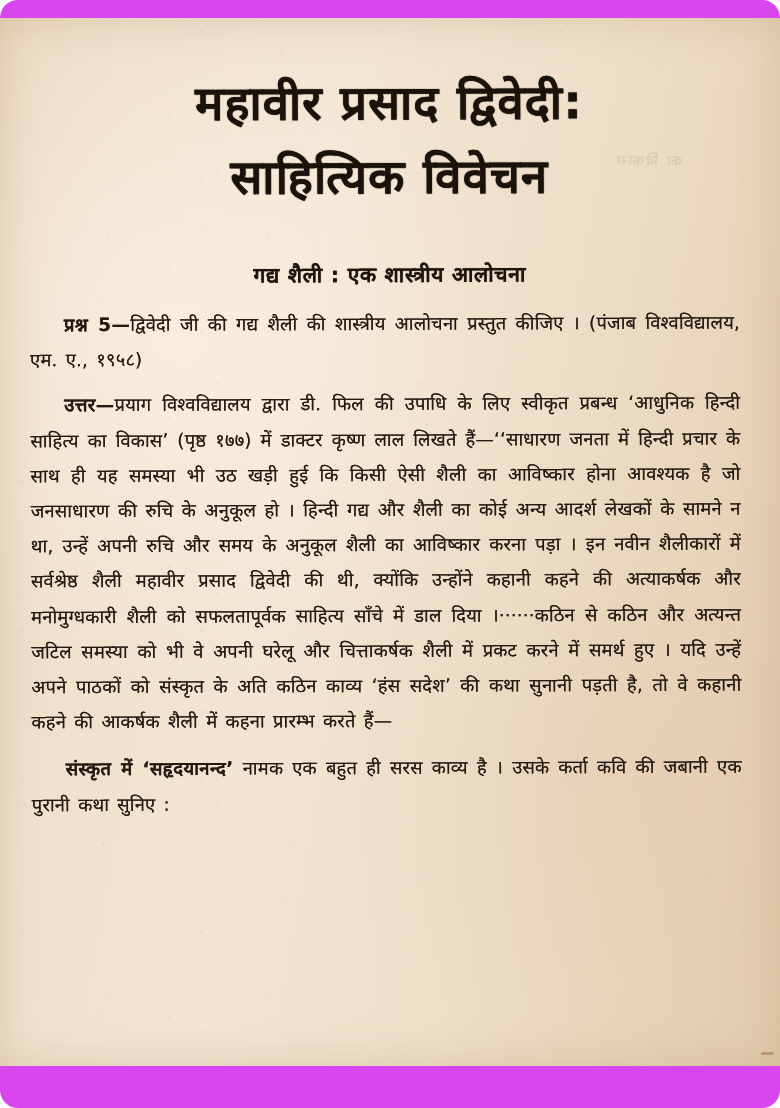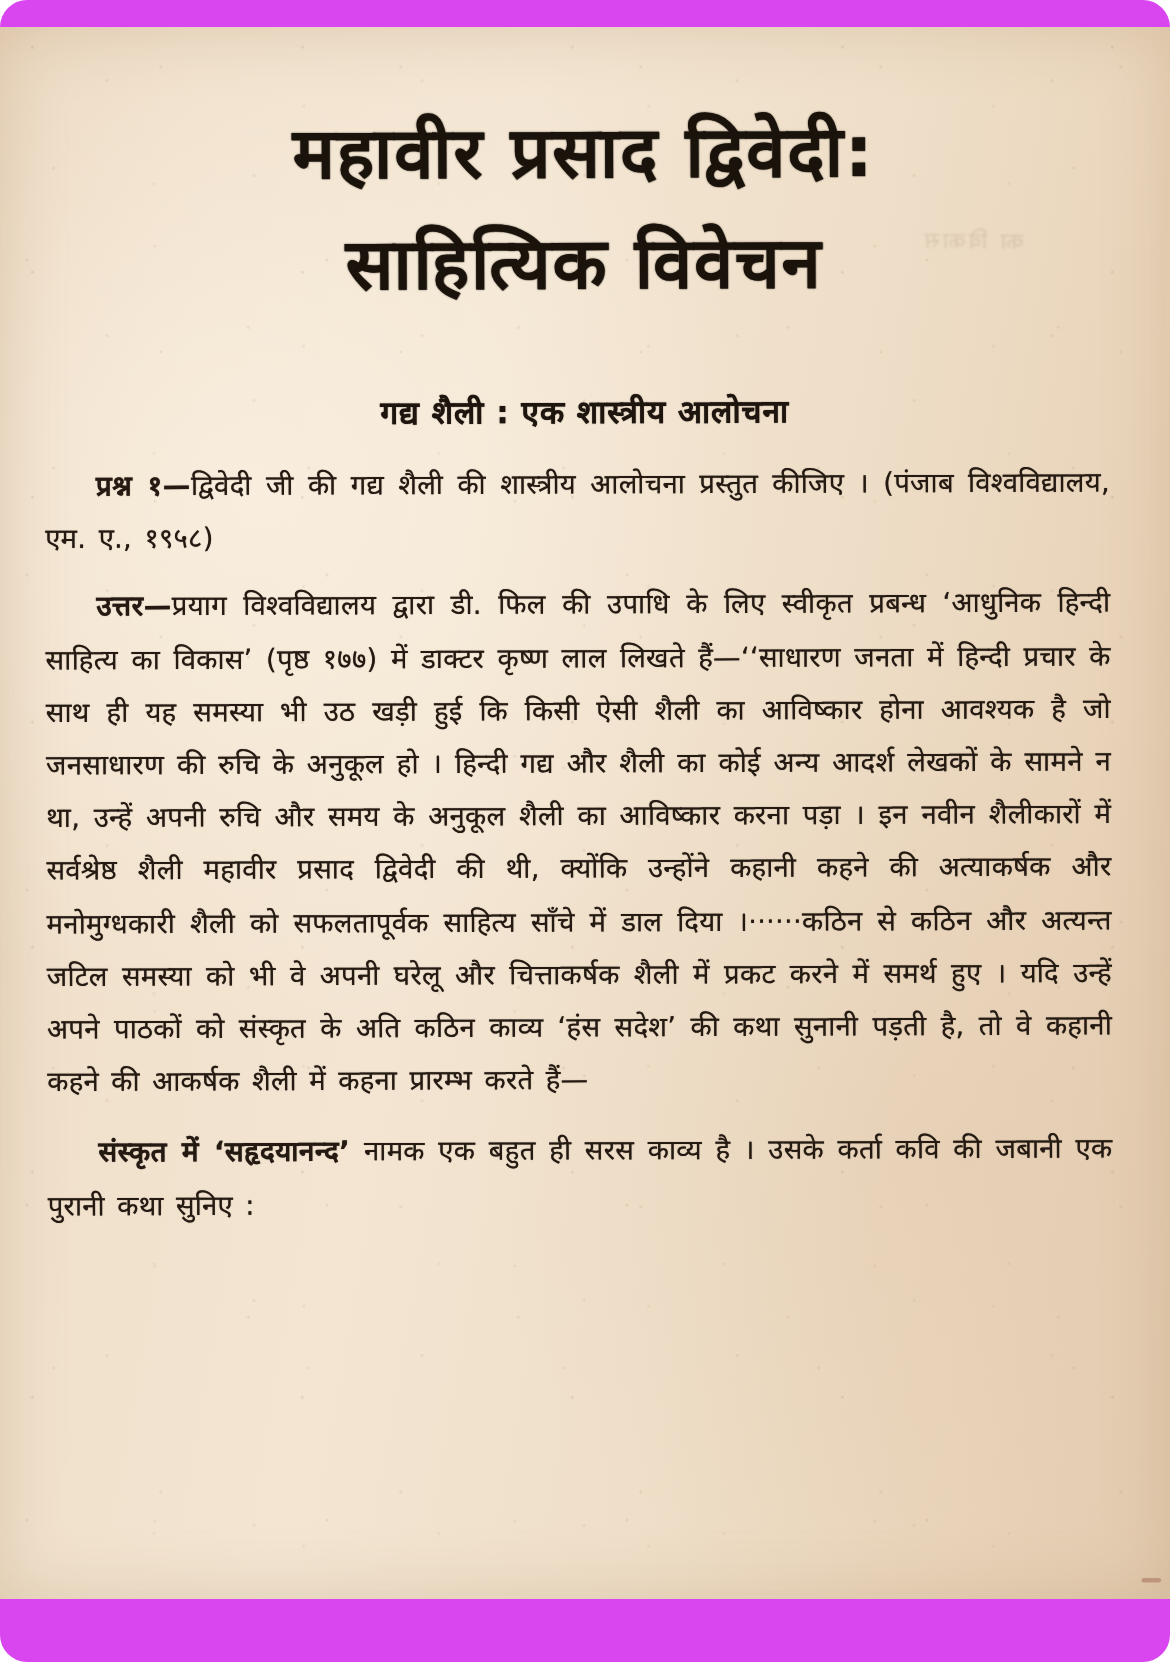--- a/index.html
+++ b/index.html
@@ -178,21 +178,21 @@
 
     <div class="title-block">
       <div class="title-line">महावीर प्रसाद द्विवेदी:</div>
       <div class="title-line">साहित्यिक विवेचन</div>
     </div>
 
     <div class="subtitle">गद्य शैली : एक शास्त्रीय आलोचना</div>
 
     <div class="body-block">
 
-      <p class="para indent q-para"><span class="lead">प्रश्न १—</span><span>द्विवेदी जी की गद्य शैली की शास्त्रीय आलोचना प्रस्तुत कीजिए । (पंजाब विश्वविद्यालय, एम. ए., १९५८)</span></p>
+      <p class="para indent q-para"><span class="lead">प्रश्न 5—</span><span>द्विवेदी जी की गद्य शैली की शास्त्रीय आलोचना प्रस्तुत कीजिए । (पंजाब विश्वविद्यालय, एम. ए., १९५८)</span></p>
 
       <p class="para indent a-para"><span class="lead">उत्तर—</span><span>प्रयाग विश्वविद्यालय द्वारा डी. फिल की उपाधि के लिए स्वीकृत प्रबन्ध ‘आधुनिक हिन्दी साहित्य का विकास’ (पृष्ठ १७७) में डाक्टर कृष्ण लाल लिखते हैं—‘‘साधारण जनता में हिन्दी प्रचार के साथ ही यह समस्या भी उठ खड़ी हुई कि किसी ऐसी शैली का आविष्कार होना आवश्यक है जो जनसाधारण की रुचि के अनुकूल हो । हिन्दी गद्य और शैली का कोई अन्य आदर्श लेखकों के सामने न था, उन्हें अपनी रुचि और समय के अनुकूल शैली का आविष्कार करना पड़ा । इन नवीन शैलीकारों में सर्वश्रेष्ठ शैली महावीर प्रसाद द्विवेदी की थी, क्योंकि उन्होंने कहानी कहने की अत्याकर्षक और मनोमुग्धकारी शैली को सफलतापूर्वक साहित्य साँचे में डाल दिया ।······कठिन से कठिन और अत्यन्त जटिल समस्या को भी वे अपनी घरेलू और चित्ताकर्षक शैली में प्रकट करने में समर्थ हुए । यदि उन्हें अपने पाठकों को संस्कृत के अति कठिन काव्य ‘हंस सदेश’ की कथा सुनानी पड़ती है, तो वे कहानी कहने की आकर्षक शैली में कहना प्रारम्भ करते हैं—</span></p>
 
       <p class="para indent last-para"><span class="lead">संस्कृत में ‘सहृदयानन्द’</span><span> नामक एक बहुत ही सरस काव्य है । उसके कर्ता कवि की जबानी एक पुरानी कथा सुनिए :</span></p>
 
     </div>
   </div>
 
 </div>
 

